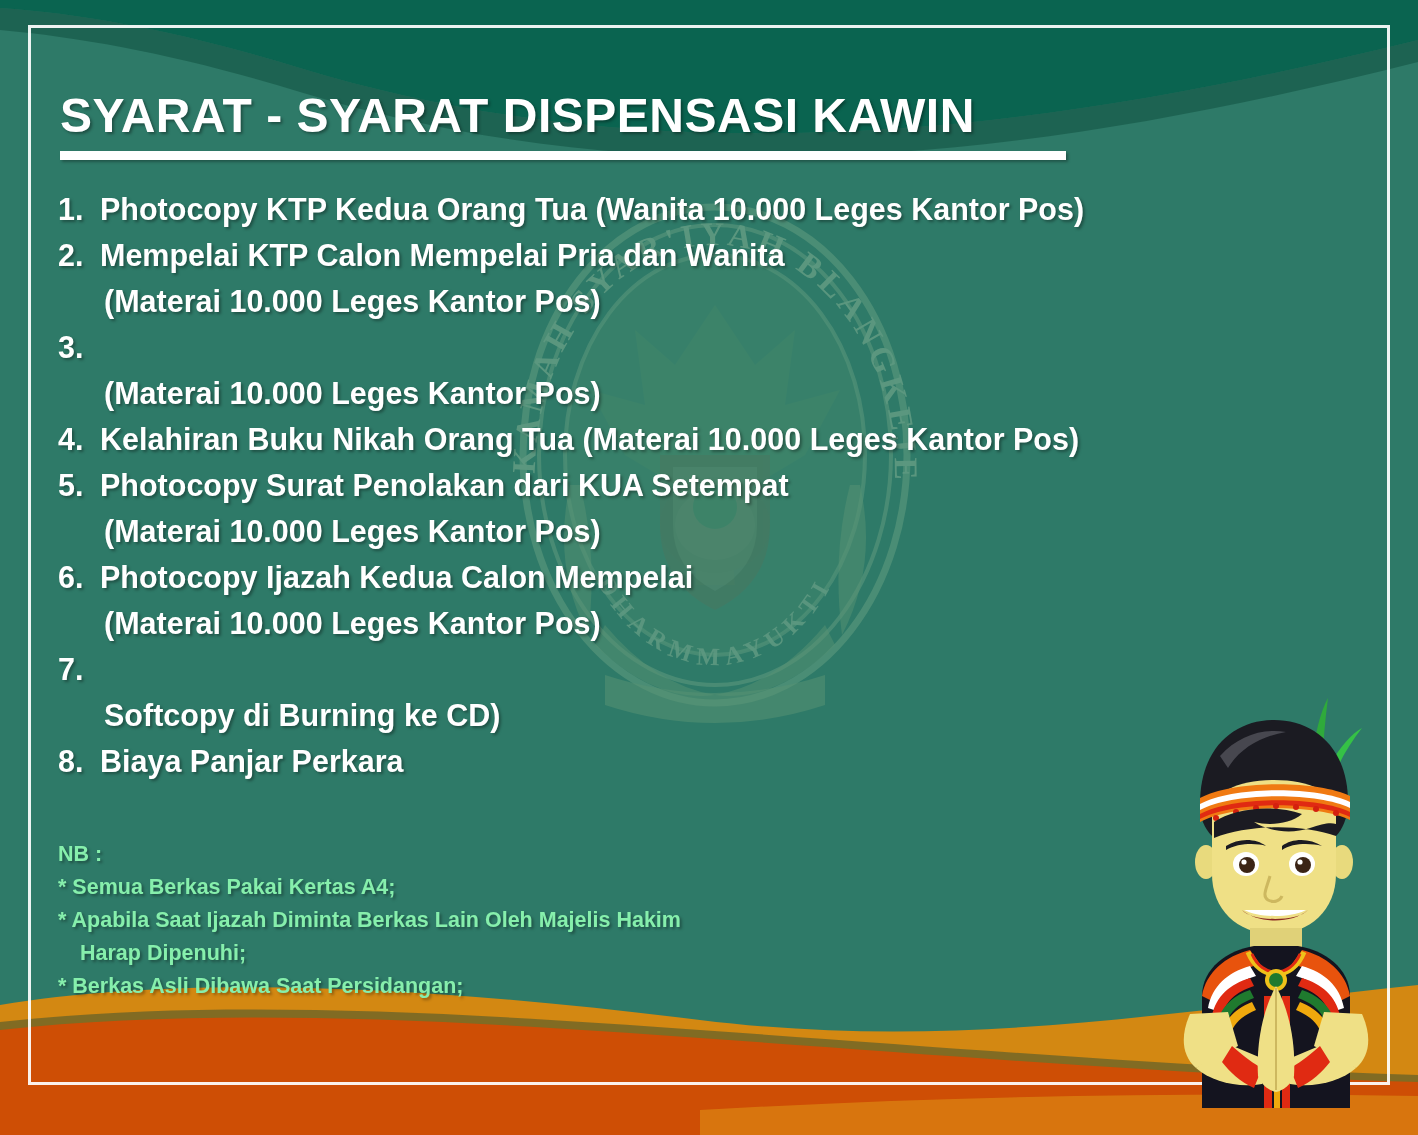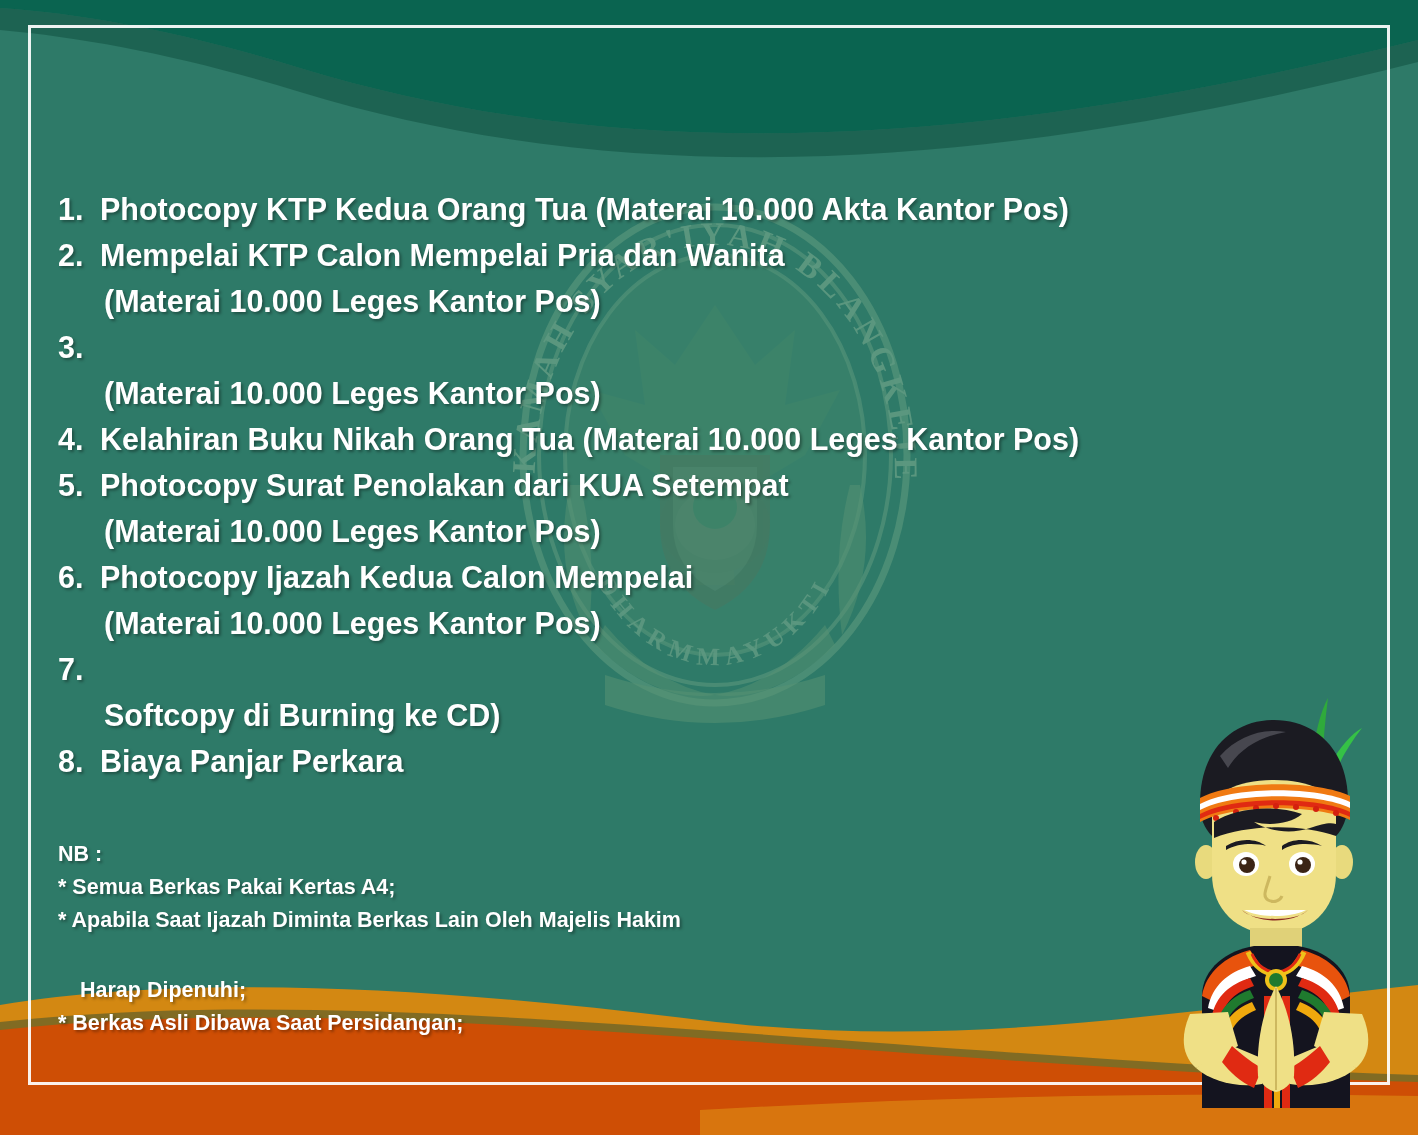--- a/index.html
+++ b/index.html
@@ -86,26 +86,26 @@
   .li.cont { padding-left:46px; }
 
   .nb {
     position:absolute;
     left:58px; top:838px;
     width:1000px;
   }
   .nb-line {
     font-size:21.5px;
     font-weight:bold;
-    color:#ffffff;
+    color:#86efac;
     line-height:33px;
     text-shadow:2px 2px 3px rgba(0,0,0,.35);
     white-space:nowrap;
   }
-  .nb-line.indent { padding-left:22px;margin-top:37px; }
+  .nb-line.indent { padding-left:22px; }
 
   
   .mascot {
     position:absolute;
     left:1142px; top:696px;
     width:268px; height:412px;
     z-index:7;
   }
 </style>
 </head>
@@ -176,25 +176,29 @@
 
     <g opacity="0.55">
       <path d="M150,520 q110,36 220,0 l0,30 q-110,36 -220,0 Z" fill="#b5c98d"></path>
     </g>
   </svg>
 
   <div class="frame"></div>
 
   <div class="content">
 
+    <div class="title-wrap">
+      <div class="title">SYARAT - SYARAT DISPENSASI KAWIN</div>
+      <div class="title-rule"></div>
+    </div>
 
     <div class="list" id="requirements-list">
         <div class="li">
           <span class="num">1.</span>
-          <span class="txt">Photocopy KTP Kedua Orang Tua (Materai 10.000 Akta Kantor Pos)</span>
+          <span class="txt">Photocopy KTP Kedua Orang Tua (Wanita 10.000 Leges Kantor Pos)</span>
         </div>
         <div class="li">
           <span class="num">2.</span>
           <span class="txt">Mempelai KTP Calon Mempelai Pria dan Wanita</span>
         </div>
         <div class="li cont">
           <span class="txt">(Materai 10.000 Leges Kantor Pos)</span>
         </div>
         <div class="li">
           <span class="num">3.</span>

